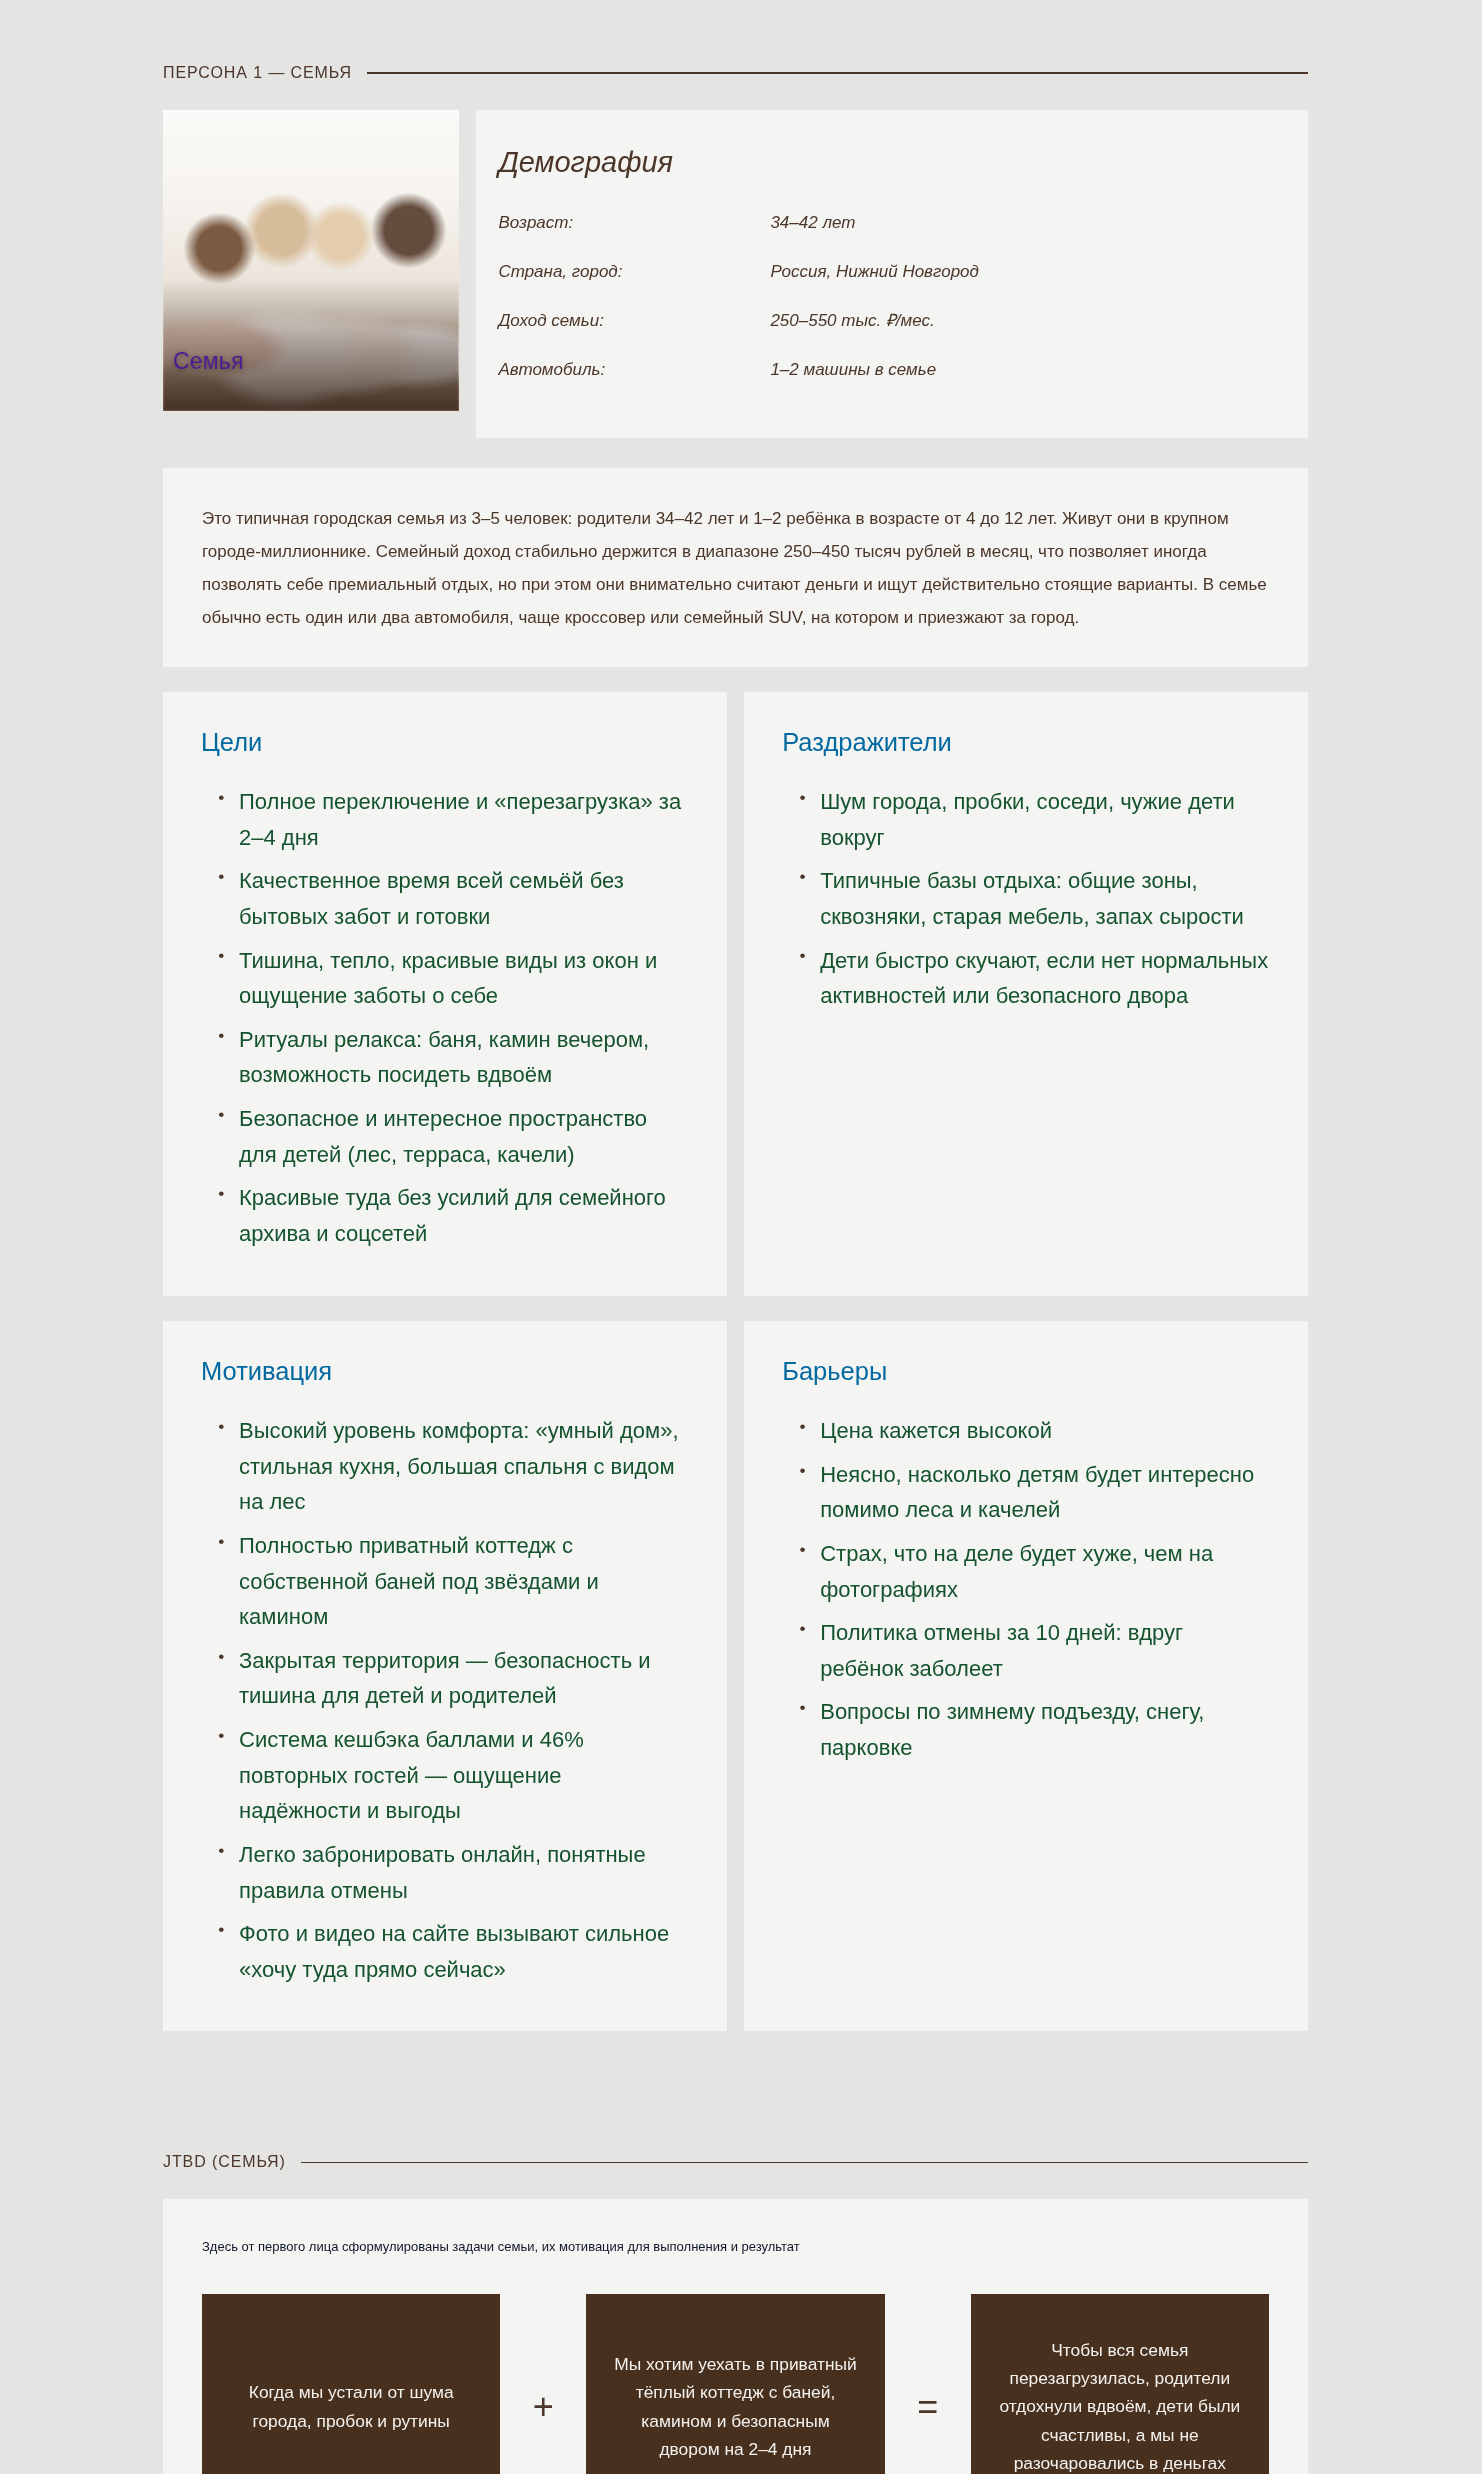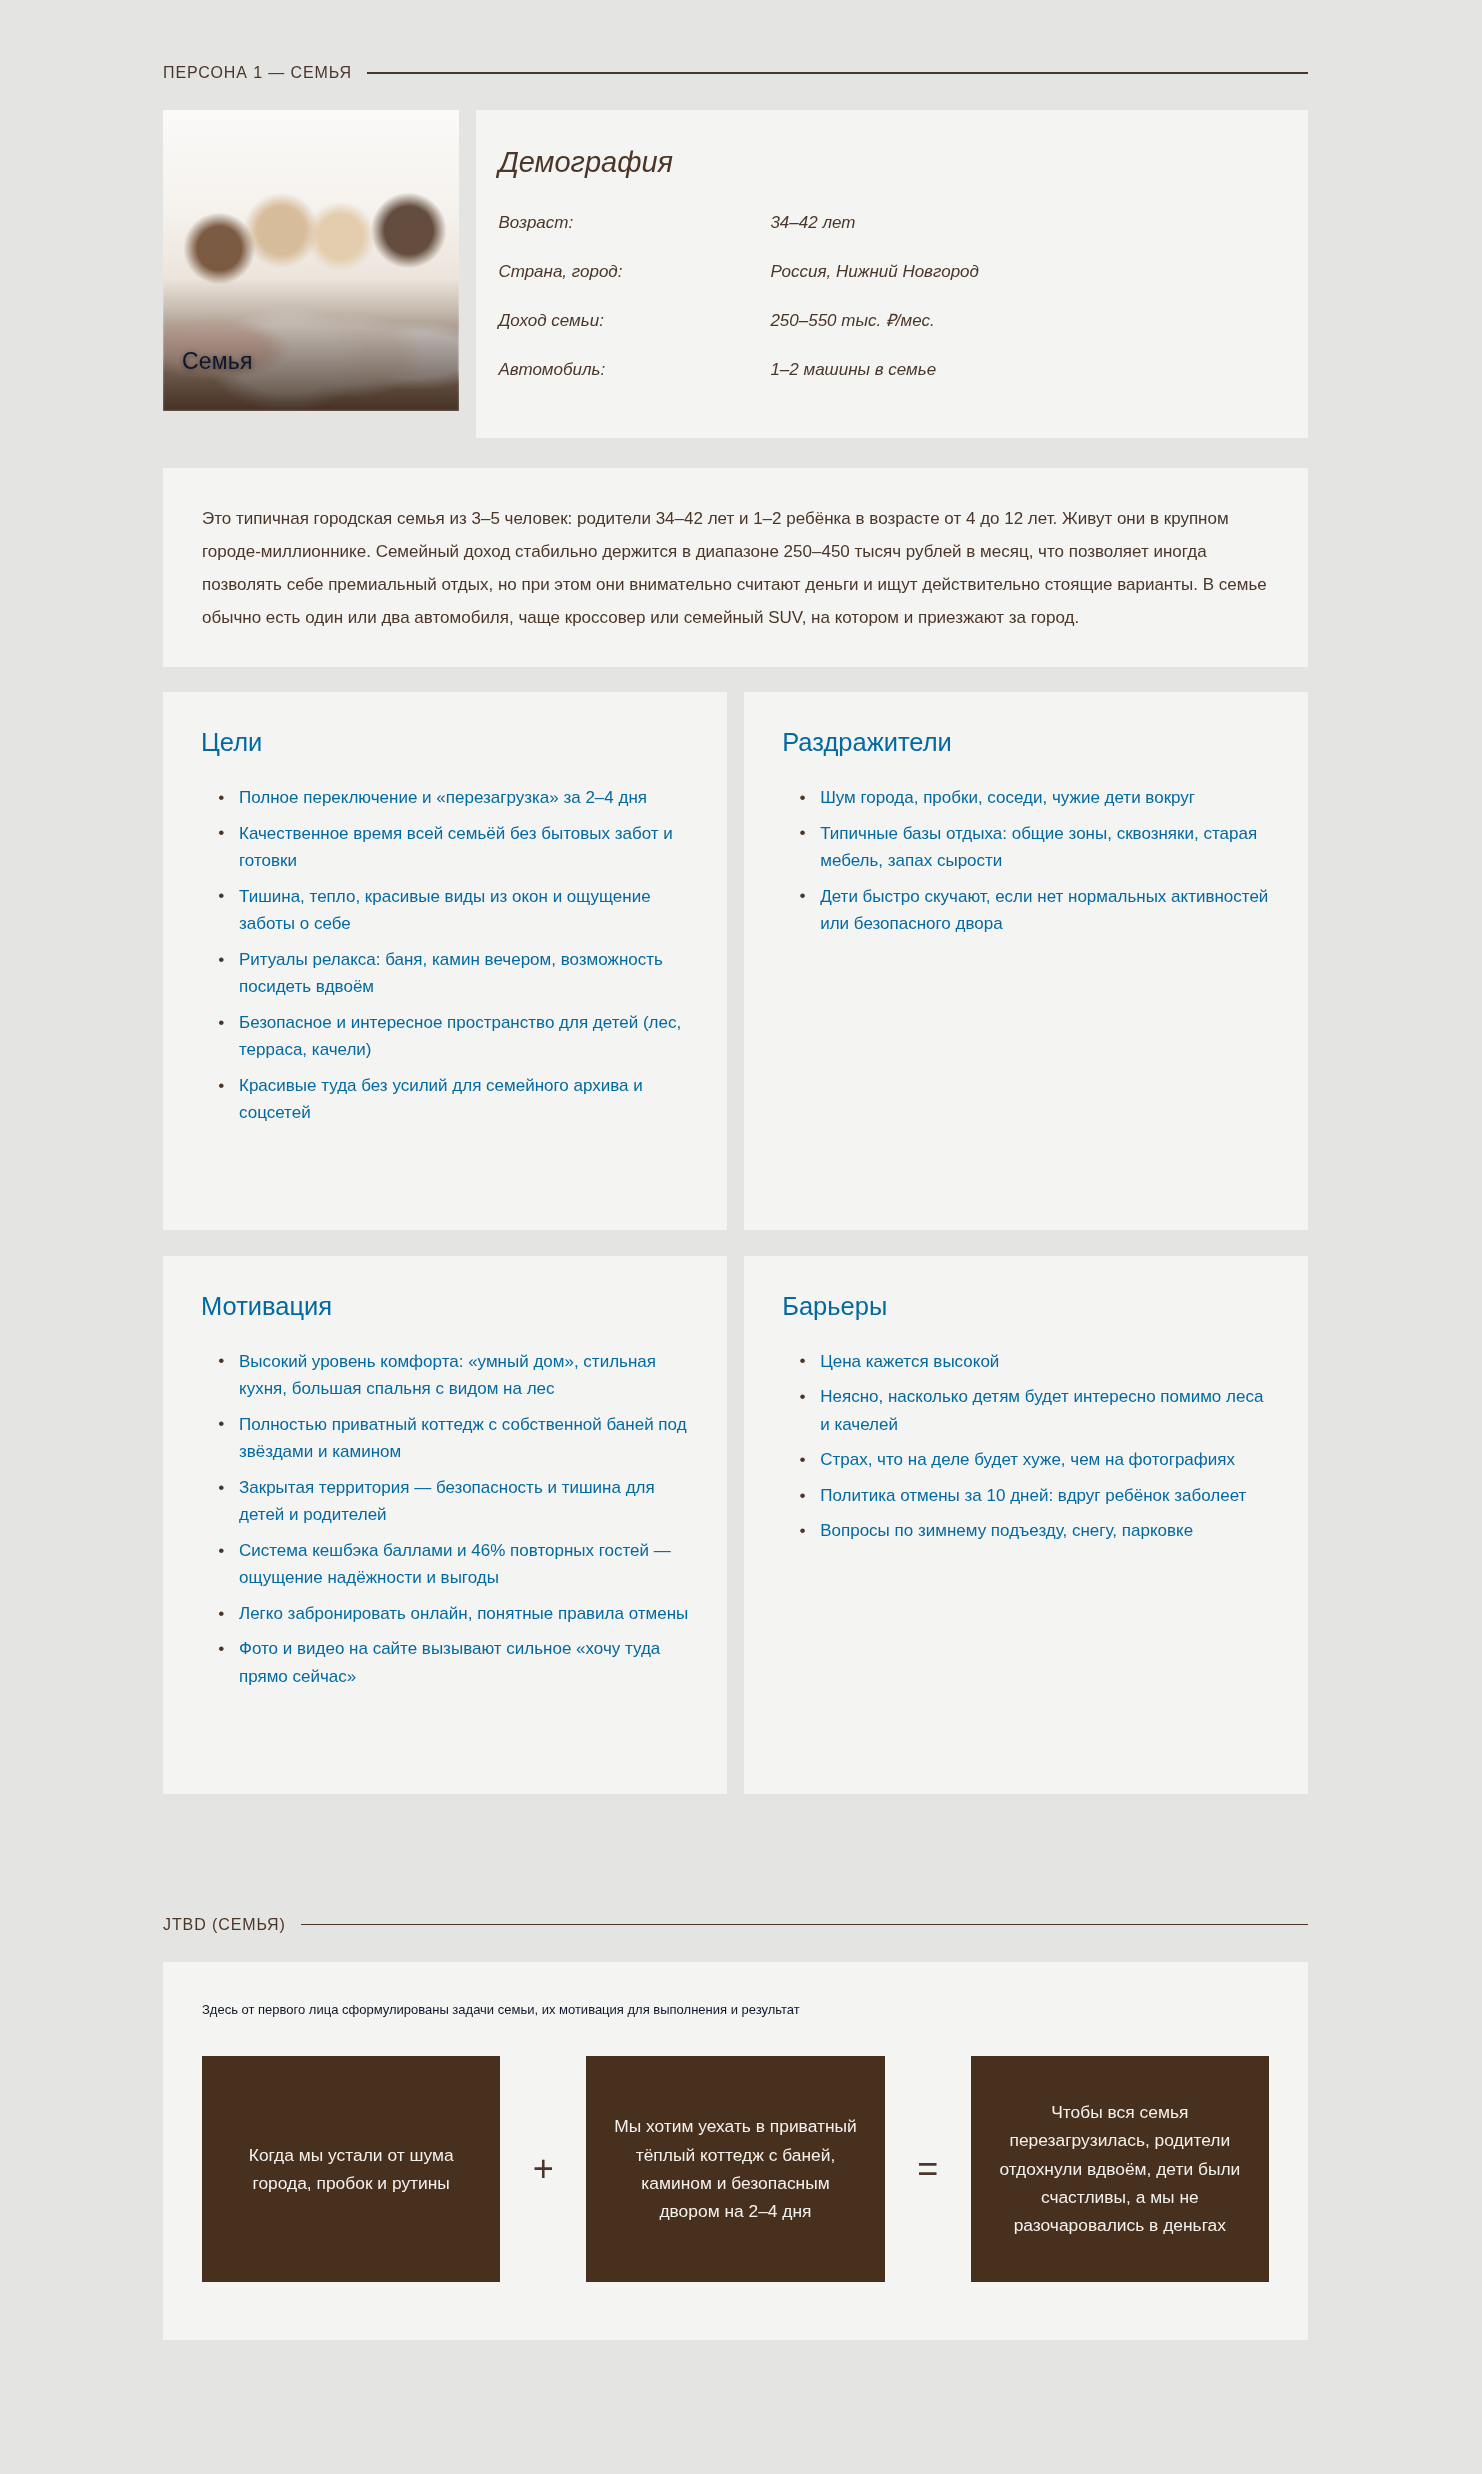--- a/index.html
+++ b/index.html
@@ -96,23 +96,23 @@
   .photo-art::after {
     content: "";
     position: absolute;
     left: 0; right: 0; bottom: 0; height: 44%;
     background: linear-gradient(180deg, rgba(60,40,28,0) 0%, rgba(60,40,28,0.35) 42%, rgba(50,33,22,0.82) 100%);
     filter: blur(1.2px);
   }
 
   .photo-caption {
     position: absolute;
-    left: 19px;
+    left: 10px;
     bottom: 36px;
-    color: #0f172a;
+    color: #4c1d95;
     font-size: 23px;
     font-weight: 400;
     letter-spacing: 0.2px;
     z-index: 3;
     text-shadow: 0 1.2px 5.8px rgba(0,0,0,.45);
   }
 
   .demo-card {
     flex: 1;
     padding: 36px 41px 29px 22px;
@@ -171,23 +171,23 @@
     margin-bottom: 27px;
   }
 
   ul.bullets {
     list-style: none;
     padding-left: 15px;
   }
   ul.bullets li {
     position: relative;
     padding-left: 23px;
-    font-size: 17px;
+    font-size: 22px;
     line-height: 1.62;
-    color: #0369a1;
+    color: #14532d;
     margin-bottom: 8px;
   }
   ul.bullets li::before {
     content: "•";
     position: absolute;
     left: 2.3px;
     top: -1.2px;
     font-size: 17.4px;
     color: #4b3629;
   }

